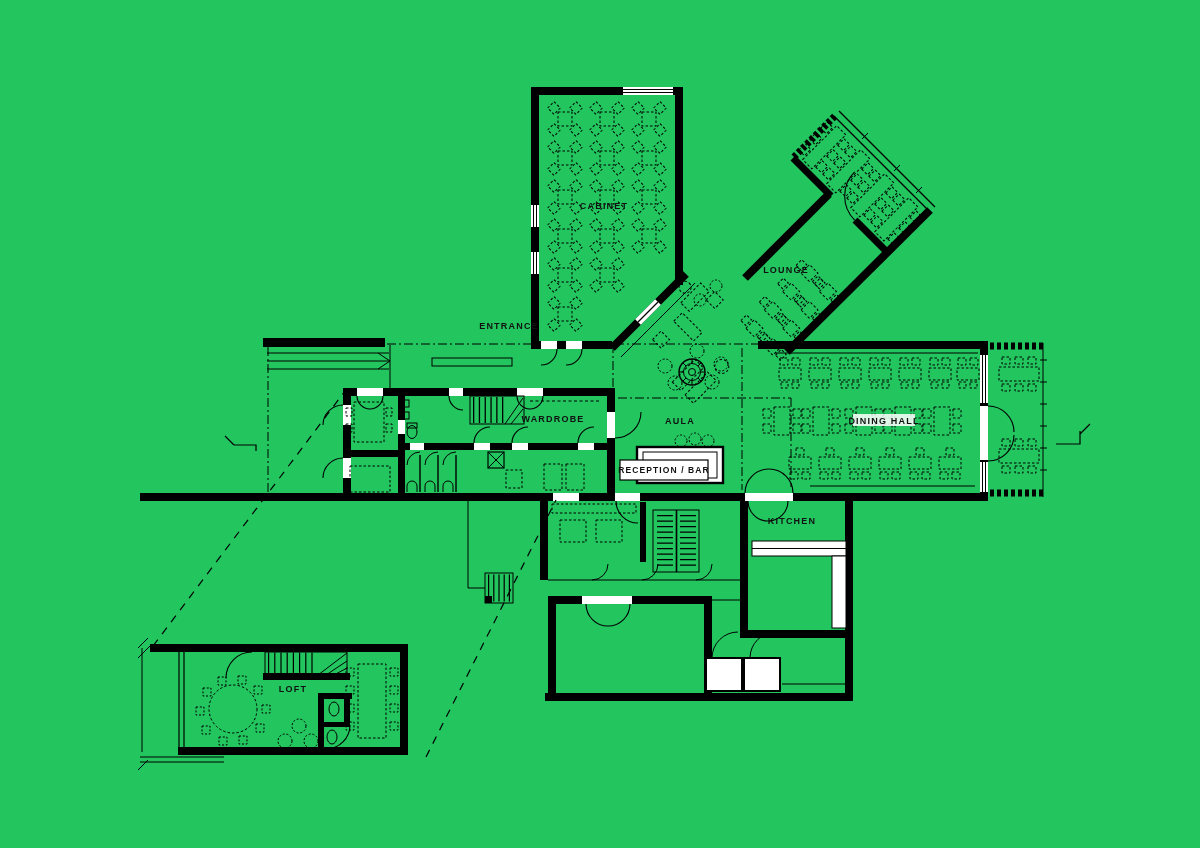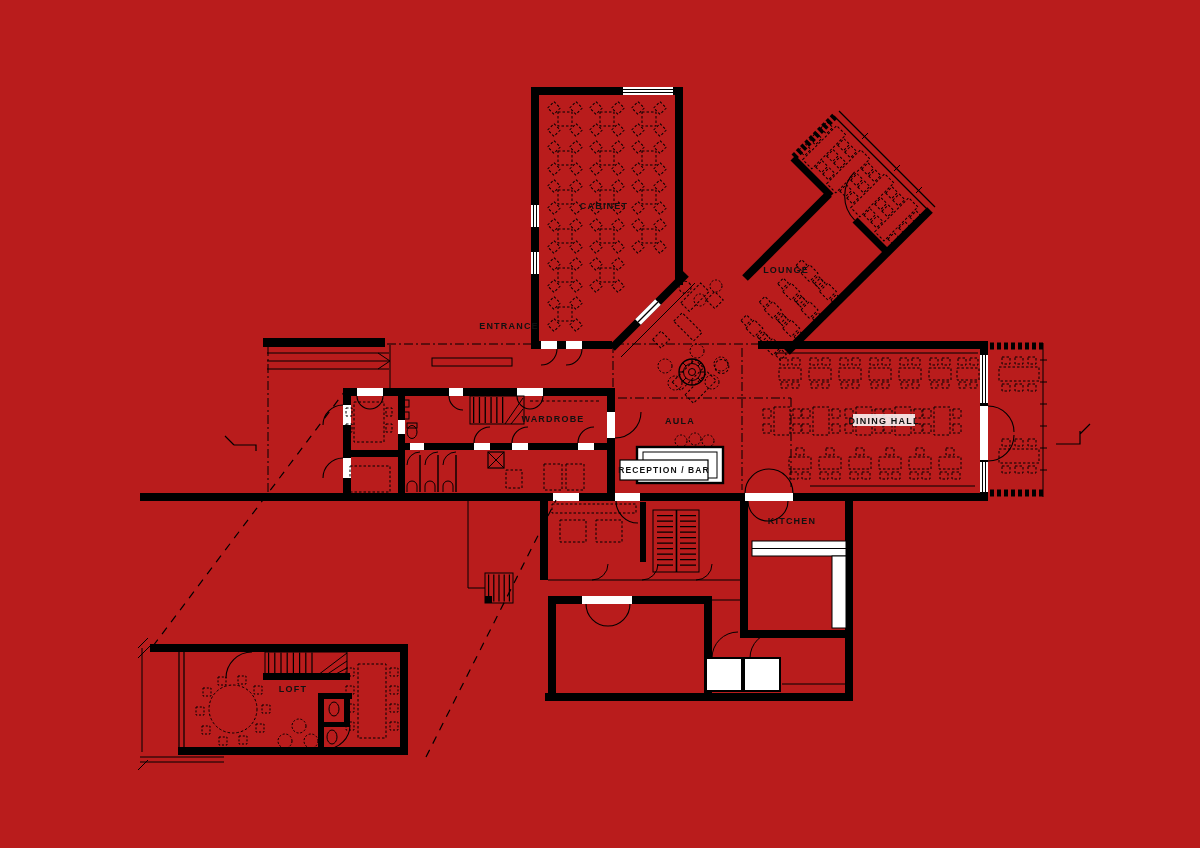--- a/index.html
+++ b/index.html
@@ -1,16 +1,16 @@
 <!DOCTYPE html>
 <html><head>
 <meta charset="utf-8">
 <style>
   html,body{margin:0;padding:0;background:#ffffff;}
-  #stage{position:relative;width:1200px;height:848px;background:#b91c1c;overflow:hidden;
+  #stage{position:relative;width:1200px;height:848px;background:#22c55e;overflow:hidden;
          font-family:"Liberation Sans", sans-serif;}
   svg{display:block}
   text.room-label{font-family:"Liberation Sans",sans-serif;font-size:9px;font-weight:bold;
        letter-spacing:1.2px;fill:#111111;text-anchor:middle;}
   text.small-label{font-family:"Liberation Sans",sans-serif;font-size:8.5px;font-weight:bold;
        letter-spacing:1.1px;fill:#111111;text-anchor:middle;}
 </style>
 </head>
 <body>
 

